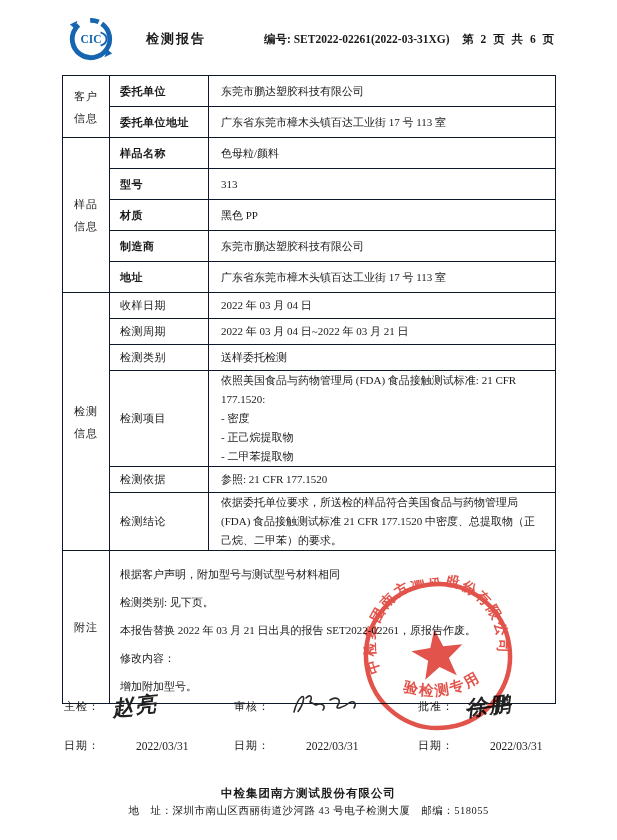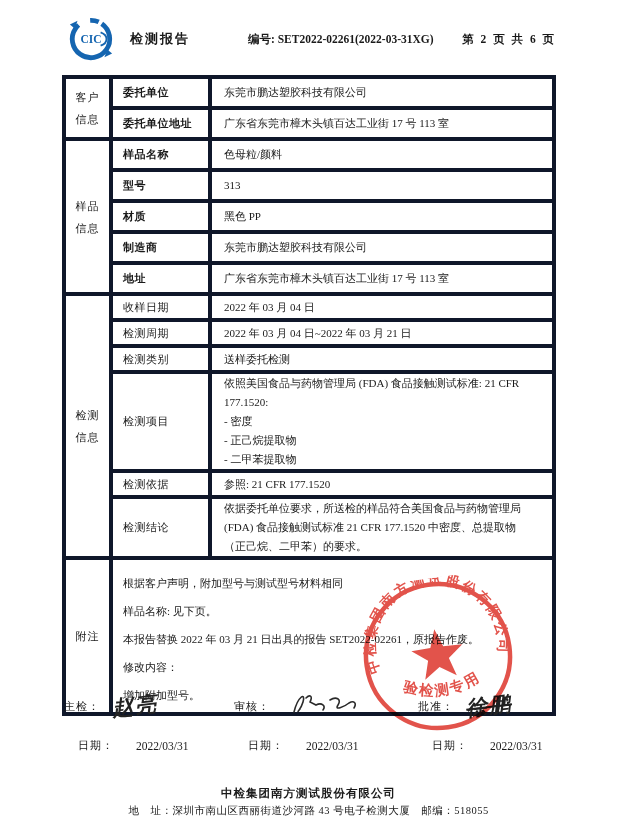--- a/index.html
+++ b/index.html
@@ -7,27 +7,27 @@
   body {
     width:617px; height:840px;
     font-family:"Liberation Serif","DejaVu Serif",serif;
     color:#1a1a1a; position:relative; overflow:hidden;
   }
   .page { position:absolute; inset:0; background:#fff; }
 
   
   .header { position:absolute; left:62px; top:14px; width:494px; height:50px; display:flex; align-items:center;text-align:right; }
   .logo { width:58px; height:48px; flex:0 0 auto; }
-  .report-title { font-weight:bold; font-size:13px; margin-left:10px; letter-spacing:2px; }
+  .report-title { font-weight:bold; font-size:13px; margin-left:26px; letter-spacing:2px; }
   .report-no { font-weight:bold; font-size:11.5px; margin-left:58px; white-space:nowrap; }
   .page-info { font-weight:bold; font-size:11.5px; margin-left:auto; letter-spacing:2px; white-space:nowrap; }
 
   
   table.report { position:absolute; left:62px; top:75px; width:494px; border-collapse:collapse; table-layout:fixed; }
-  table.report td { border:4px solid #0f172a; font-size:11px; vertical-align:middle; overflow:hidden; }
+  table.report td { border:1px solid #0f172a; font-size:11px; vertical-align:middle; overflow:hidden; }
   td.sec { text-align:center; line-height:22px; padding:0 8px; letter-spacing:1px; }
   td.lbl { padding-left:10px; letter-spacing:.5px; }
   td.val { padding-left:12px; padding-right:16px; line-height:19px; }
   td.val .vline { line-height:19px; }
   .h31 { height:31px;font-weight:bold; } .h26 { height:26px;margin-top:32px; }
   .h96 { height:96px; } .h57 { height:57px; } .h112 { height:112px; }
   td.note-cell { padding:6px 10px; vertical-align:middle; }
   td.note-cell .vline { line-height:22px;margin-top:6px; }
 
   
@@ -39,21 +39,21 @@
   .sig-col { position:absolute; top:0; }
   .sig-col.c0 { left:2px; width:165px; }
   .sig-col.c1 { left:172px; width:178px; }
   .sig-col.c2 { left:356px; width:138px; }
   .sig-line { height:36px; display:flex; align-items:center; }
   .sig-role { flex:0 0 48px; letter-spacing:1px; }
   .sig-name { font-size:21px; font-style:italic; font-weight:bold; color:#222;
               transform:rotate(-7deg); letter-spacing:2px; white-space:nowrap; }
   .sig-scribble { margin-left:4px; }
   .date-line { margin-top:14px; display:flex; align-items:center; }
-  .date-label { flex:0 0 50px; letter-spacing:1px;text-align:right; }
+  .date-label { flex:0 0 50px; letter-spacing:1px; }
   .date-value { margin-left:22px; font-size:11.5px; }
 
   
   .footer { position:absolute; left:0; top:786px; width:617px; text-align:center; }
   .footer .company { font-weight:bold; font-size:11.5px; letter-spacing:1px; }
   .footer .line { font-size:10.5px; margin-top:3px; letter-spacing:.5px; }
   .footer a.weblink { color:#0000cc; text-decoration:underline; font-family:"Liberation Serif",serif; }
 </style>
 </head>
 <body>
@@ -141,21 +141,21 @@
     </tr>
     <tr>
       <td class="lbl h57">检测结论</td>
       <td class="val">依据委托单位要求，所送检的样品符合美国食品与药物管理局 (FDA) 食品接触测试标准 21 CFR 177.1520 中密度、总提取物（正己烷、二甲苯）的要求。</td>
     </tr>
 
     <tr>
       <td class="sec h112">附注</td>
       <td class="note-cell" colspan="2">
         <div class="vline">根据客户声明，附加型号与测试型号材料相同</div>
-        <div class="vline">样品名称: 见下页。</div>
+        <div class="vline">检测类别: 见下页。</div>
         <div class="vline">本报告替换 2022 年 03 月 21 日出具的报告 SET2022-02261，原报告作废。</div>
         <div class="vline">修改内容：</div>
         <div class="vline">增加附加型号。</div>
       </td>
     </tr>
   </tbody>
     </table>
 
   <div class="sig-area">
     <div class="sig-col c0">

